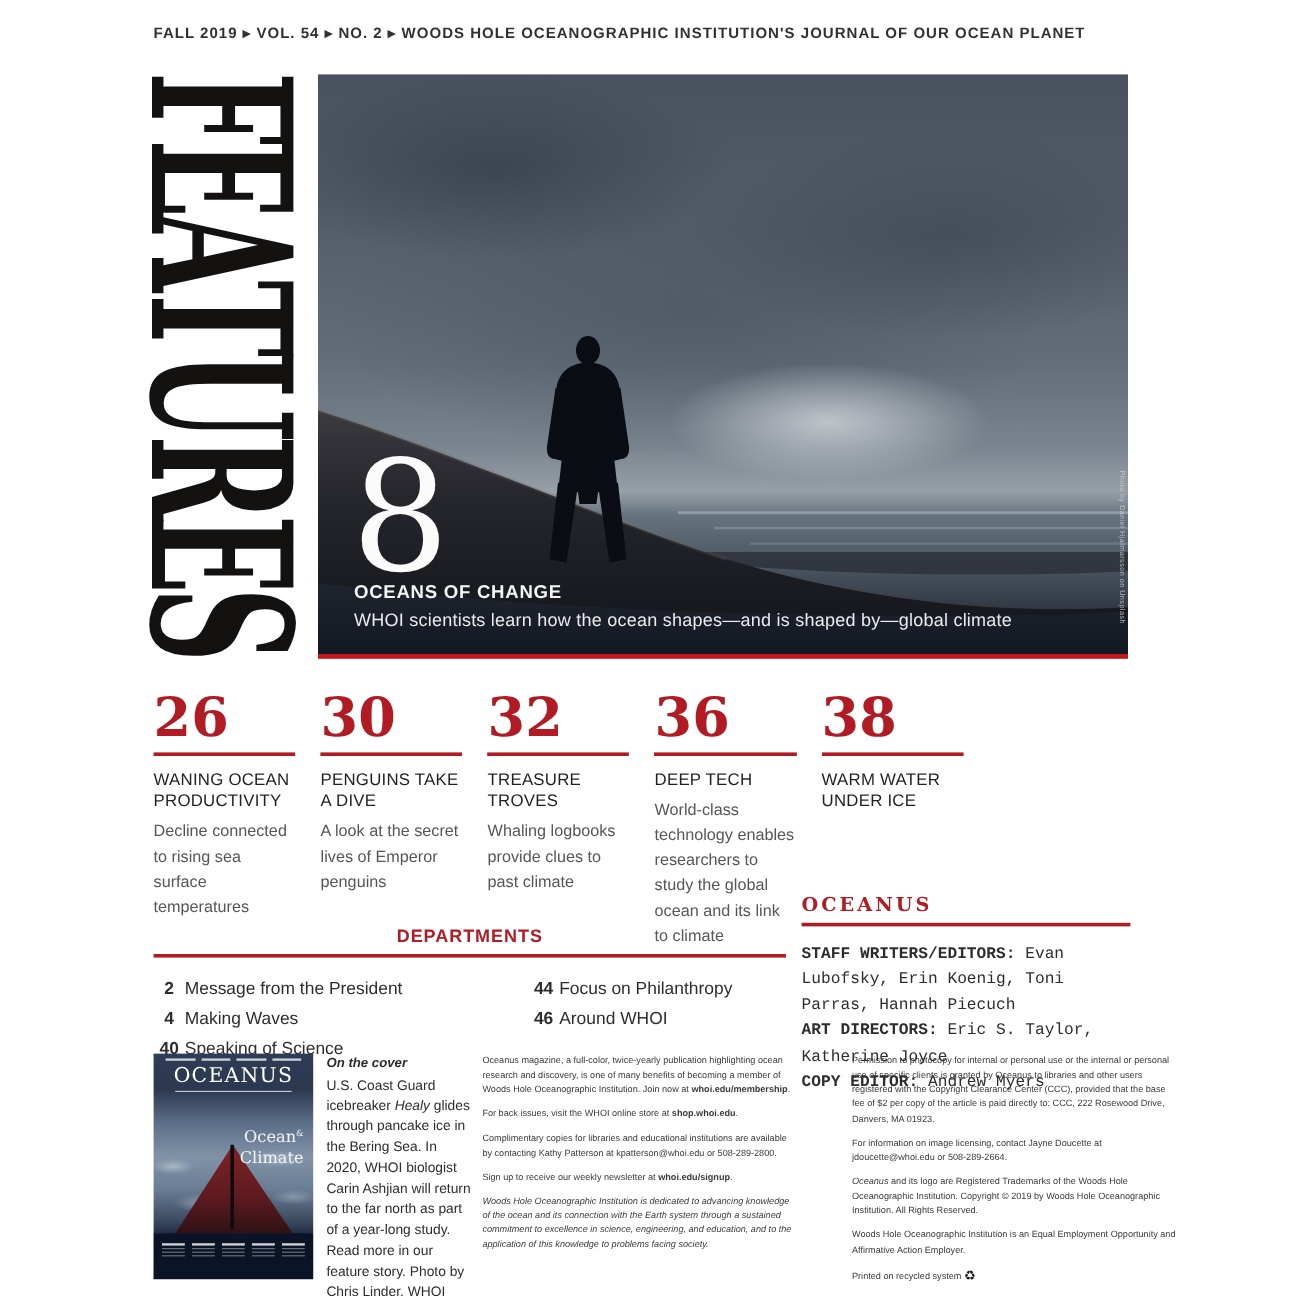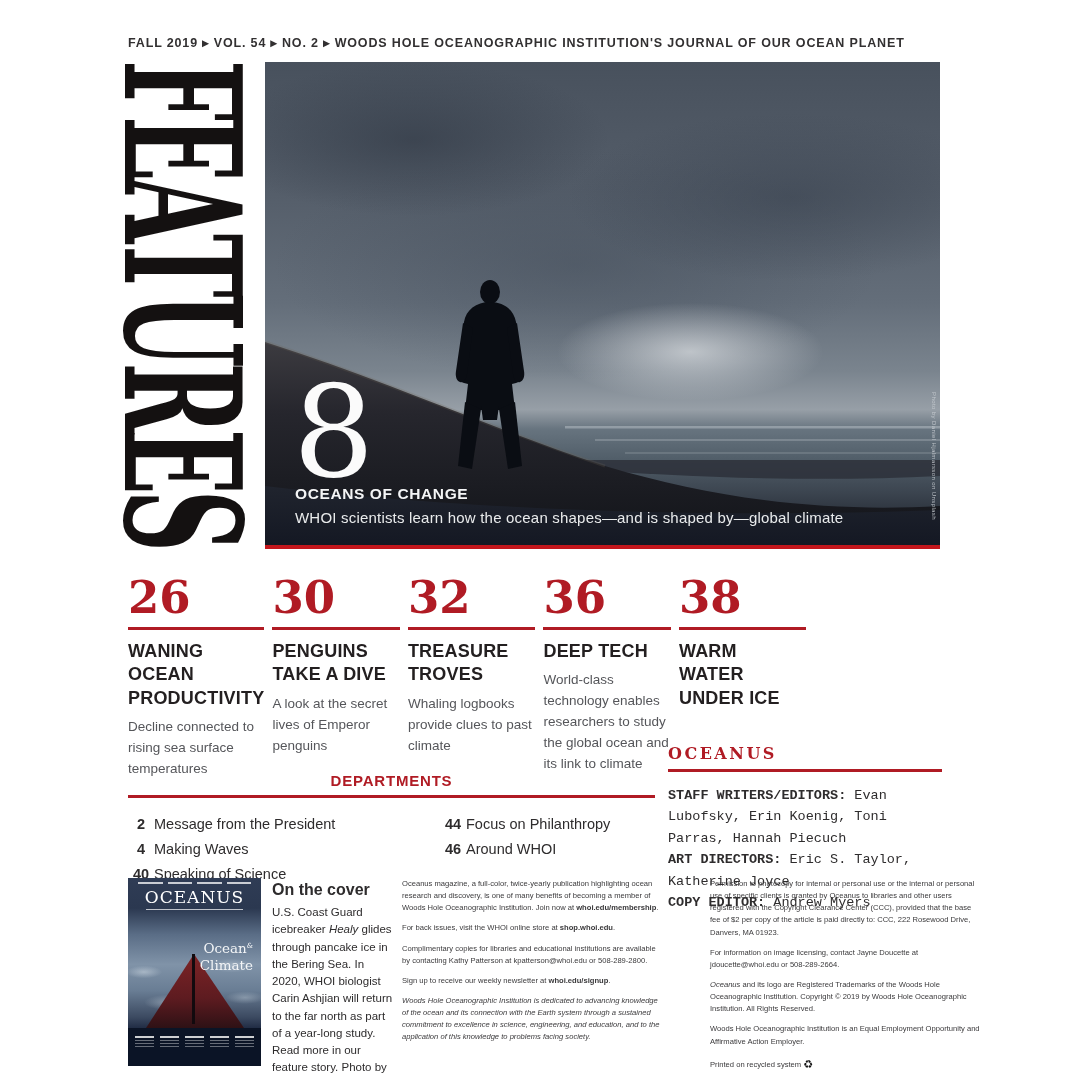--- a/index.html
+++ b/index.html
@@ -1,20 +1,20 @@
 <!DOCTYPE html>
 <html><head>
 <meta charset="utf-8">
 <style>
   html,body{margin:0;padding:0;background:#fff;}
   #canvas{position:relative;width:1080px;height:1080px;background:#fff;overflow:hidden;
           font-family:"Liberation Sans",sans-serif;color:#231f20;}
 
   
-  .issue-line{position:absolute;left:128px;top:35px;width:815px;font-size:12.5px;
+  .issue-line{position:absolute;left:128px;top:20px;width:815px;font-size:12.5px;
               font-weight:700;letter-spacing:.85px;color:#323031;white-space:nowrap;}
 
   
   .features-word{position:absolute;left:262px;top:60px;transform:rotate(90deg) scaleY(1.88);
                  transform-origin:0 0;font-family:"DejaVu Serif",serif;font-weight:700;
                  font-size:86px;line-height:86px;letter-spacing:-5px;white-space:nowrap;color:#141111;}
 
   
   .hero{position:absolute;left:265px;top:62px;width:675px;height:483px;overflow:hidden;
         border-bottom:4px solid #c3161c;
@@ -29,25 +29,25 @@
   .hero-pagenum{position:absolute;left:28px;top:306px;font-family:"DejaVu Serif",serif;
                 font-size:128px;line-height:1;color:#fbfbfb;font-weight:400;}
   .hero-title{position:absolute;left:30px;top:423px;font-size:15.5px;font-weight:700;
               letter-spacing:.6px;color:#f4f5f6;}
   .hero-sub{position:absolute;left:30px;top:447px;font-size:15px;color:#e9ebec;letter-spacing:.2px;}
   .photo-credit{position:absolute;right:3px;top:330px;writing-mode:vertical-rl;
                 font-size:6px;color:#c9ced3;opacity:.85;letter-spacing:.4px;}
 
   
   .feat-row{position:absolute;left:128px;top:575px;width:814px;display:grid;
-            grid-template-columns:repeat(6,1fr);column-gap:8px;}
+            grid-template-columns:repeat(6,1fr);column-gap:21px;}
   .feat-num{font-family:"DejaVu Serif",serif;font-weight:700;font-size:45px;line-height:1;
             color:#b01b24;}
   .feat-rule{height:3px;background:#b01b24;margin:7px 0 10px 0;}
-  .feat-title{font-size:18px;font-weight:700;line-height:1.3;letter-spacing:.2px;color:#231f20;}
+  .feat-title{font-size:14px;font-weight:400;line-height:1.3;letter-spacing:.2px;color:#231f20;}
   .feat-desc{margin-top:7px;font-size:13.5px;line-height:1.55;color:#55565a;}
 
   
   .departments{position:absolute;left:128px;top:772px;width:527px;text-align:center;}
   .sec-head{font-size:15px;font-weight:700;letter-spacing:.8px;color:#b01b24;}
   .sec-rule{height:3px;background:#b01b24;margin-top:6px;}
   .dept-cols{display:flex;margin-top:14px;}
   .dept-col1{width:312px;}
   .dept-item{display:flex;font-size:14.5px;line-height:1.72;color:#2e2c2d;}
   .dept-item b{width:26px;flex:none;}
@@ -79,21 +79,21 @@
         radial-gradient(ellipse 28px 9px at 88% 62%, rgba(185,198,210,.45), rgba(185,198,210,0) 70%),
         radial-gradient(ellipse 40px 12px at 55% 90%, rgba(160,175,190,.4), rgba(160,175,190,0) 70%);}
   .cover-strip{position:absolute;left:0;bottom:0;width:100%;height:38px;background:#0b1426;
       display:flex;gap:6px;padding:8px 7px 0 7px;box-sizing:border-box;}
   .cover-strip .tease{flex:1;}
   .cover-strip .tease i{display:block;height:2px;margin-bottom:2px;background:rgba(255,255,255,.8);}
   .cover-strip .tease i+i{height:1px;background:rgba(255,255,255,.38);}
 
   .on-cover{position:absolute;left:272px;top:878px;width:122px;font-size:11.5px;
             line-height:1.5;color:#2e2c2d;}
-  .on-cover h4{margin:0 0 2px 0;font-size:16px;font-weight:700;}
+  .on-cover h4{margin:0 0 2px 0;font-size:11px;font-weight:700;font-style:italic;}
 
   .fineprint{font-size:7.6px;line-height:1.6;color:#3a393b;}
   .fineprint p{margin:0 0 8px 0;}
   .fp-mid{position:absolute;left:402px;top:878px;width:258px;}
   .fp-right{position:absolute;left:670px;top:878px;width:273px;margin-left:40px;}
   .recycle-icon{font-size:11px;color:#111;vertical-align:-1px;}
 </style>
 </head>
 <body>
 

